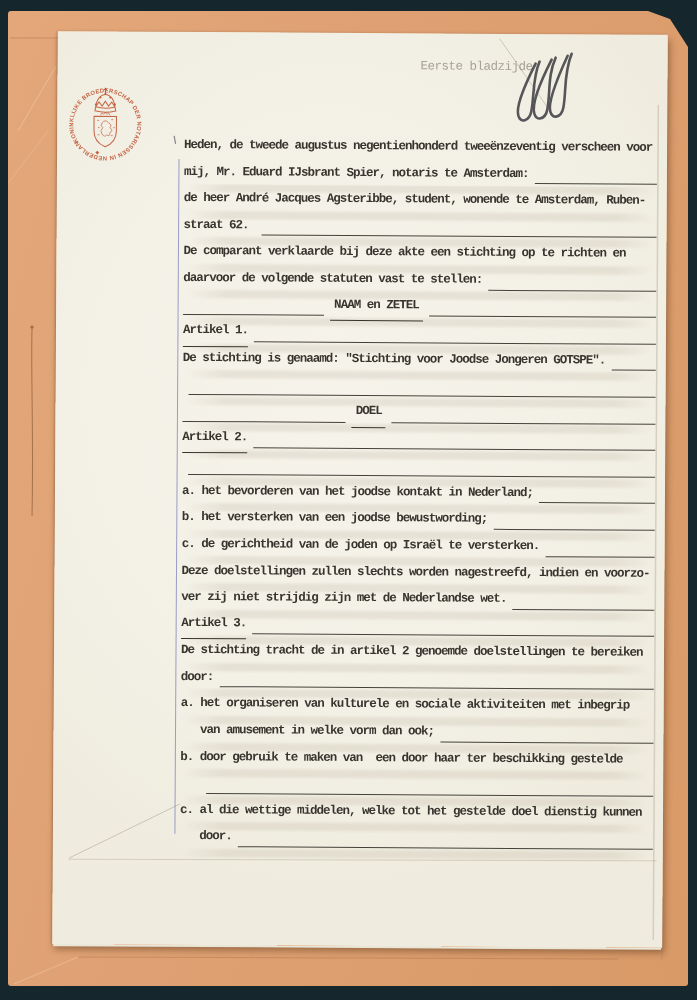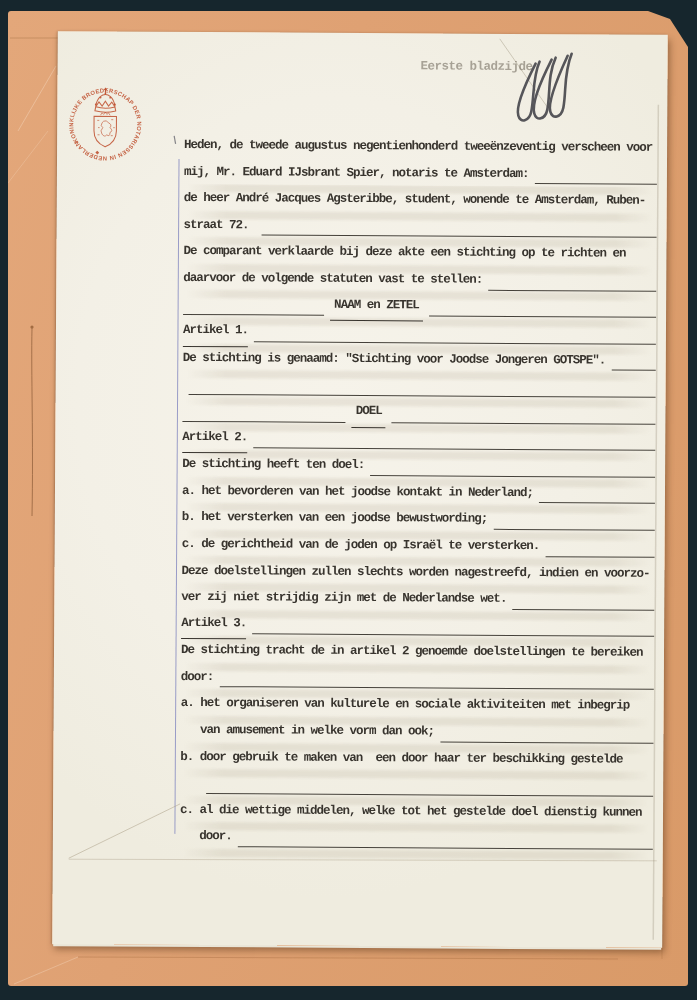--- a/index.html
+++ b/index.html
@@ -16,21 +16,21 @@
          box-shadow:0 3px 0 -1px #e9e5d7, 2px 5px 7px rgba(70,40,15,.45), -1px 0 2px rgba(70,40,15,.25);
          transform:rotate(.35deg);transform-origin:50% 50%;}
   .bleed{position:absolute;left:130px;top:152px;width:466px;height:676px;
          background:repeating-linear-gradient(180deg,
             rgba(146,132,104,.14) 0px, rgba(146,132,104,.14) 8px,
             rgba(0,0,0,0) 8px, rgba(0,0,0,0) 26.6px);
          filter:blur(1.5px);
          -webkit-mask-image:linear-gradient(90deg,transparent 0,#000 40px,#000 92%,transparent 100%);
          mask-image:linear-gradient(90deg,transparent 0,#000 40px,#000 92%,transparent 100%);}
   .paper-marks{position:absolute;left:0;top:0;}
-  .page-label{position:absolute;left:363px;top:26px;font-size:12.5px;font-weight:700;
+  .page-label{position:absolute;left:363px;top:26px;font-size:12.5px;font-weight:400;
               letter-spacing:-.5px;color:rgba(105,98,86,.55);white-space:pre;}
   .seal{position:absolute;left:8px;top:53px;}
   .paraph{position:absolute;left:448px;top:14px;}
   .doc{position:absolute;left:127px;top:105px;width:473px;
        font-size:12.5px;font-weight:600;line-height:26.6px;letter-spacing:-1px;color:#38342e;}
   .line{display:flex;align-items:flex-end;height:26.6px;}
   .txt,.pre,.head{white-space:pre;padding-bottom:5px;}
   .pre{padding-bottom:2px;margin-bottom:3px;border-bottom:1.1px solid #38342e;}
   .head{padding:0 4px 2px;margin:12px 6px 3px;border-bottom:1.1px solid #38342e;}
   .fill{flex:1 1 auto;margin:0 0 8px 6px;border-bottom:1.1px solid #45413a;min-width:10px;}
@@ -119,21 +119,21 @@
           <span class="txt">Heden, de tweede augustus negentienhonderd tweeënzeventig verscheen voor</span>
         </div>
         <div class="line">
           <span class="txt">mij, Mr. Eduard IJsbrant Spier, notaris te Amsterdam:</span>
           <span class="fill"></span>
         </div>
         <div class="line">
           <span class="txt">de heer André Jacques Agsteribbe, student, wonende te Amsterdam, Ruben-</span>
         </div>
         <div class="line">
-          <span class="txt">straat 72. </span>
+          <span class="txt">straat 62. </span>
           <span class="fill"></span>
         </div>
         <div class="line">
           <span class="txt">De comparant verklaarde bij deze akte een stichting op te richten en</span>
         </div>
         <div class="line">
           <span class="txt">daarvoor de volgende statuten vast te stellen:</span>
           <span class="fill"></span>
         </div>
         <div class="line center">
@@ -155,21 +155,20 @@
         <div class="line center">
           <span class="fill fl"></span>
           <span class="head">DOEL</span>
           <span class="fill fr"></span>
         </div>
         <div class="line">
           <span class="pre">Artikel 2.</span>
           <span class="fill"></span>
         </div>
         <div class="line">
-          <span class="txt">De stichting heeft ten doel:</span>
           <span class="fill"></span>
         </div>
         <div class="line">
           <span class="txt">a. het bevorderen van het joodse kontakt in Nederland;</span>
           <span class="fill"></span>
         </div>
         <div class="line">
           <span class="txt">b. het versterken van een joodse bewustwording;</span>
           <span class="fill"></span>
         </div>

